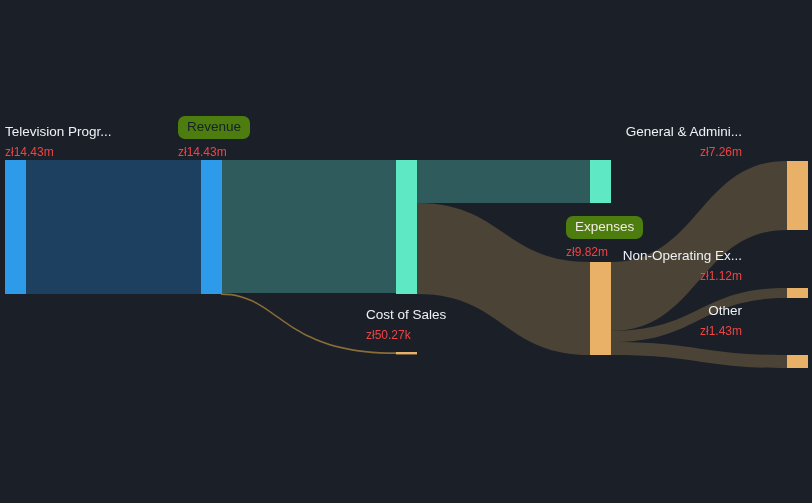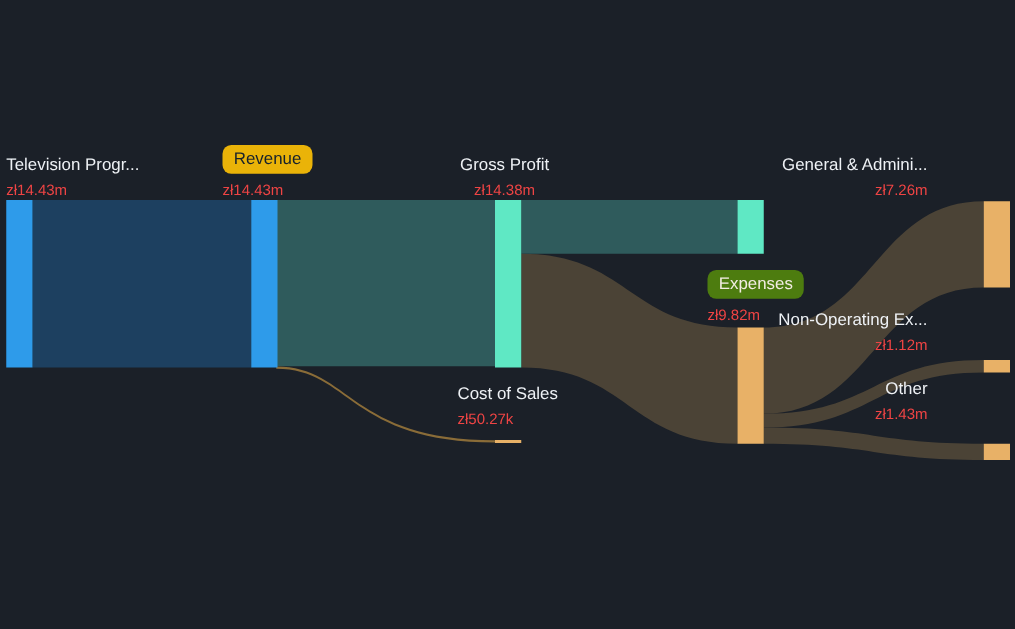--- a/index.html
+++ b/index.html
@@ -21,21 +21,21 @@
   .lbl.left{text-align:left;}
 
   .badge{
     display:inline-block;
     padding:4px 9px 5px 9px;
     border-radius:7px;
     font-size:13.5px;
     line-height:1;
     color:#1b2028;
   }
-  .badge.blue{background:#eab308;color:#16212c;}
+  .badge.blue{background:#4d7c0f;color:#16212c;}
   .badge.teal{background:#5fe8c4;color:#16303a;}
   .badge.brown{background:#4d7c0f;color:#f2ece2;}
 </style>
 </head>
 <body>
 
 <div id="chart-root">
 
   <svg class="sankey" viewBox="0 0 812 503" xmlns="http://www.w3.org/2000/svg">
 
@@ -89,24 +89,20 @@
   <div class="lbl left" style="left:5px;top:125px;">
     <span class="name">Television Progr...</span>
     <span class="val">zł14.43m</span>
   </div>
 
   <div class="lbl left" style="left:178px;top:116px;">
     <span class="badge blue">Revenue</span>
     <span class="val">zł14.43m</span>
   </div>
 
-  <div class="lbl left" style="left:368px;top:125px;">
-    <span class="name">Gross Profit</span>
-    <span class="val" style="text-align:center;display:block;">zł14.38m</span>
-  </div>
 
   <div class="lbl left" style="left:366px;top:308px;width:82px;">
     <span class="name">Cost of Sales</span>
     <span class="val">zł50.27k</span>
   </div>
 
 
   <div class="lbl left" style="left:566px;top:216px;">
     <span class="badge brown">Expenses</span>
     <span class="val">zł9.82m</span>

